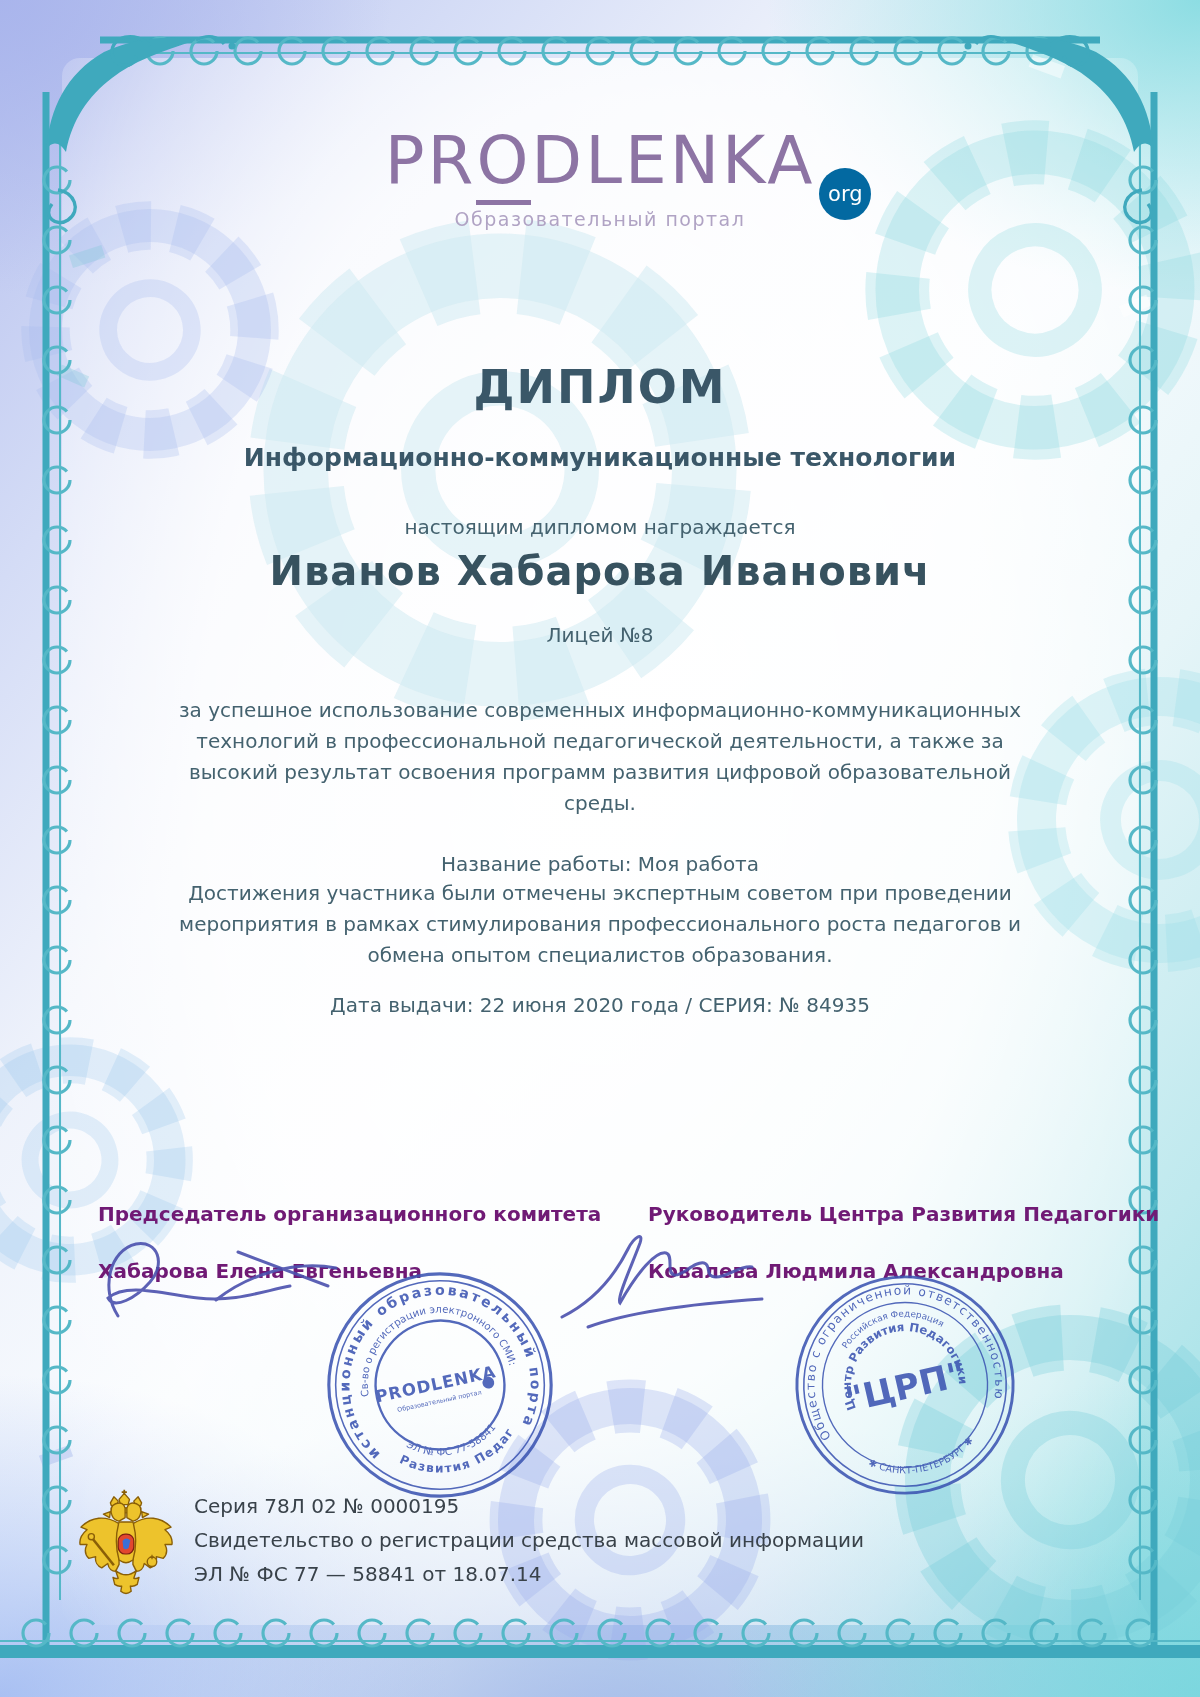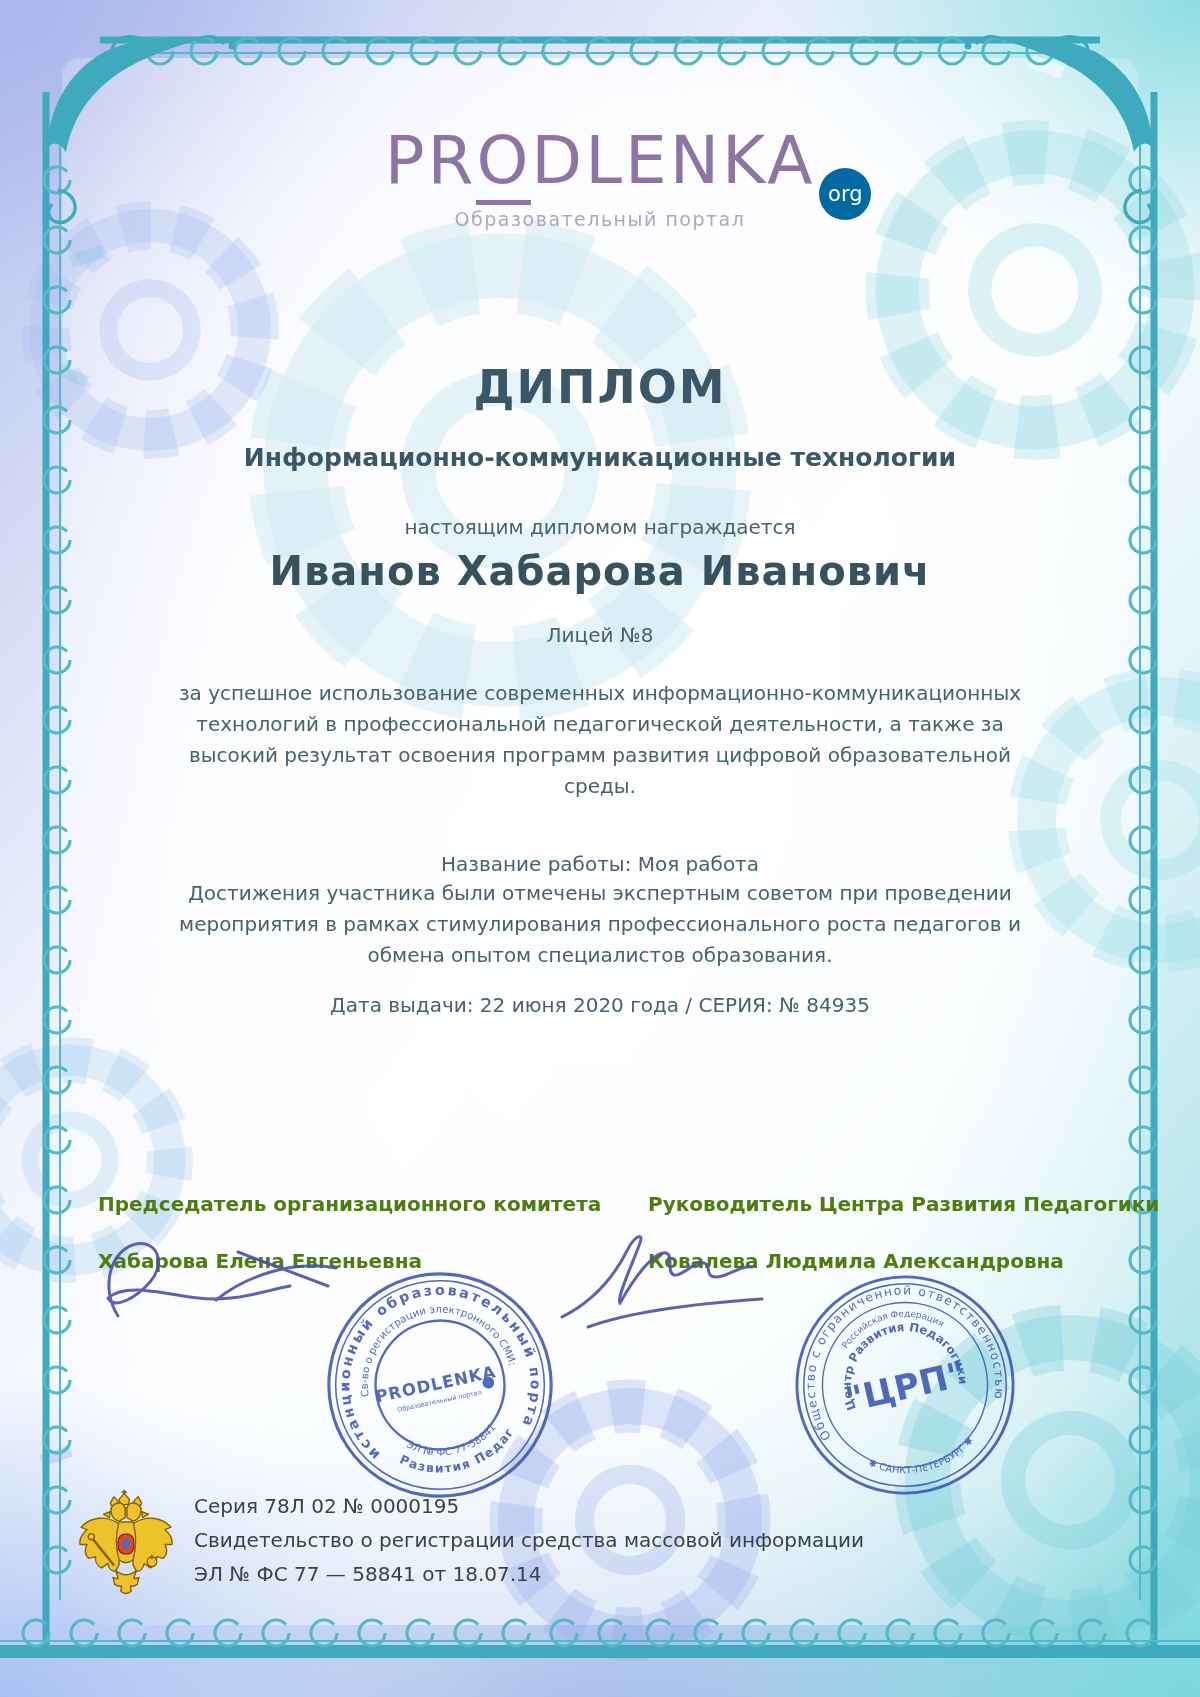--- a/index.html
+++ b/index.html
@@ -28,21 +28,21 @@
     position:absolute;right:-56px;bottom:-26px;width:52px;height:52px;border-radius:50%;
     background:#0369a1;color:#ffffff;font-size:21px;font-weight:400;letter-spacing:0;
     display:flex;align-items:center;justify-content:center;
   }
   .logo-subtitle{margin-top:14px;font-size:19px;letter-spacing:1.5px;color:#b0a3c4;}
   .title{font-size:46px;font-weight:700;letter-spacing:2px;color:#3a5768;}
   .subject{font-size:25px;font-weight:700;color:#3a5768;}
   .plain{font-size:20px;color:#44626f;}
   .recipient{font-size:40px;font-weight:700;letter-spacing:1px;color:#37525f;}
   .para{font-size:20px;line-height:1.55;color:#44626f;margin:0 auto;max-width:870px;}
-  .sig-col{position:absolute;top:0;text-align:left;color:#4d7c0f;}
+  .sig-col{position:absolute;top:10px;text-align:left;color:#701a75;}
   .sig-role{font-size:20px;font-weight:600;}
   .sig-name{font-size:20px;font-weight:600;margin-top:33px;}
   .license-text{font-size:20px;line-height:34px;color:#39424a;text-align:left;}
   .footer-city{left:0;width:1002px;top:1661px;text-align:center;font-size:20px;color:#2e4a54;margin-top:33px;}
   svg text{fill:#3c55b2;}
   .stamp{opacity:.88;}
 </style>
 </head>
 <body>
 
@@ -214,21 +214,21 @@
     </div>
     <div class="logo-subtitle">Образовательный портал</div>
   </div>
 
   <div class="abs content-block title" style="top:360px;">ДИПЛОМ</div>
   <div class="abs content-block subject" style="top:443px;">Информационно-коммуникационные технологии</div>
   <div class="abs content-block plain" style="top:505px;margin-top:10px;">настоящим дипломом награждается</div>
   <div class="abs content-block recipient" style="top:548px;">Иванов Хабарова Иванович</div>
   <div class="abs content-block plain" style="top:623px;">Лицей №8</div>
   <div class="abs content-block" style="top:678px;">
-      <p class="para" style="margin:0 auto;text-align:center;">за успешное использование современных информационно-коммуникационных технологий в профессиональной педагогической деятельности, а также за высокий результат освоения программ развития цифровой образовательной среды.</p>
+      <p class="para" style="margin:17px auto;text-align:center;">за успешное использование современных информационно-коммуникационных технологий в профессиональной педагогической деятельности, а также за высокий результат освоения программ развития цифровой образовательной среды.</p>
     </div>
   <div class="abs content-block plain" style="top:825px;margin-top:27px;">Название работы: Моя работа</div>
   <div class="abs content-block" style="top:878px;">
       <p class="para" style="margin:0 auto;">Достижения участника были отмечены экспертным советом при проведении мероприятия в рамках стимулирования профессионального роста педагогов и обмена опытом специалистов образования.</p>
     </div>
   <div class="abs content-block plain" style="top:993px;">Дата выдачи: 22 июня 2020 года / СЕРИЯ: № 84935</div>
 
   <div class="abs" style="top:1192px;left:0;width:1200px;height:90px;">
     <div class="sig-col" style="left:98px;">
       <div class="sig-role">Председатель организационного комитета</div>

